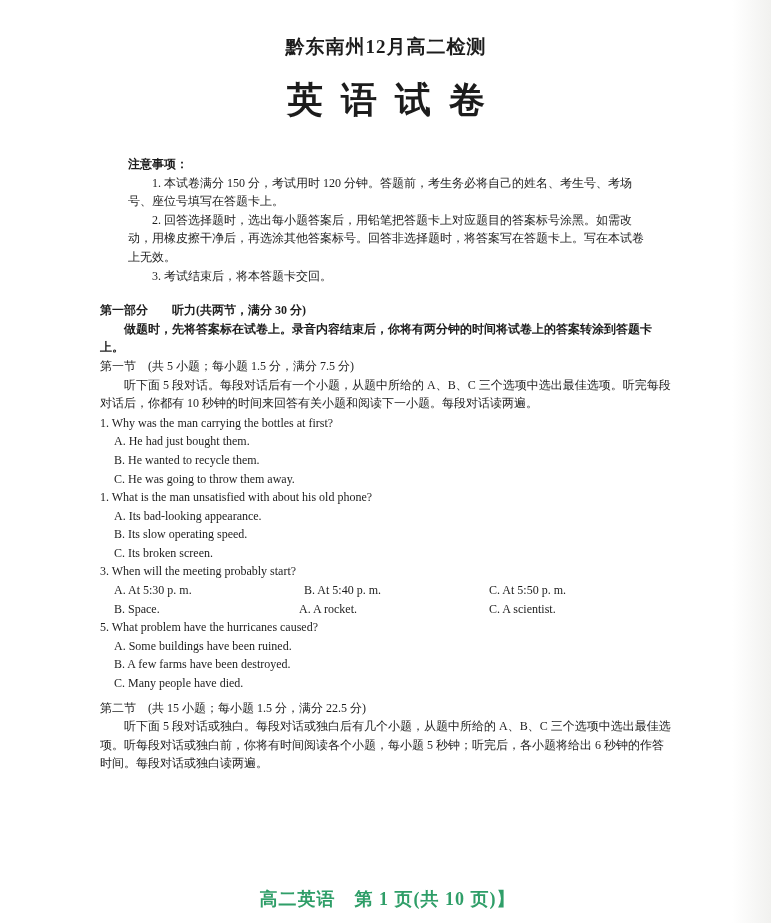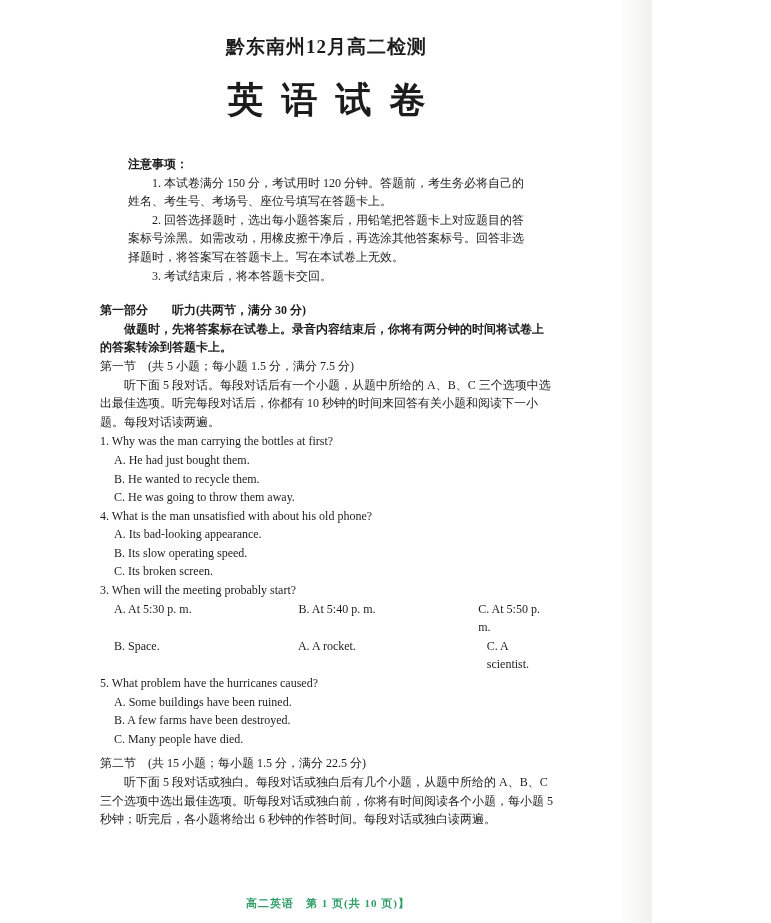--- a/index.html
+++ b/index.html
@@ -5,21 +5,21 @@
   * { margin: 0; padding: 0; box-sizing: border-box; }
   html, body { background: #ffffff; }
   body {
     width: 771px; height: 923px;
     font-family: "Liberation Serif", "DejaVu Serif", serif;
     color: #1c1c1c;
     overflow: hidden;
   }
   .sheet {
     position: relative;
-    width: 652px; height: 923px;
+    width: 771px; height: 923px;
     padding: 34px 99px 0 100px;
     background: linear-gradient(to right, #ffffff 95%, #f1f1ef 100%);
   }
   .header { text-align: center; }
   .title {
     font-size: 19px;
     font-weight: bold;
     letter-spacing: 1px;
   }
   .subtitle {
@@ -44,21 +44,21 @@
     padding-left: 14px;
   }
   .q-row .col { display: block; }
   .q-row .col-a { width: 190px; }
   .q-row .col-b { width: 185px; }
   .section2 { margin-top: 6px; }
   .page-footer {
     position: absolute;
     left: 4px; right: 0; bottom: 12px;
     text-align: center;
-    font-size: 11px;
+    font-size: 18px;
     font-weight: bold;
     letter-spacing: 1px;
   }
 </style>
 </head>
 <body>
 
 <div class="sheet">
 
   <div class="header">
@@ -83,21 +83,21 @@
     <div class="questions">
 
       <div class="question">
         <p>1. Why was the man carrying the bottles at first?</p>
         <p class="q-option">A. He had just bought them.</p>
         <p class="q-option">B. He wanted to recycle them.</p>
         <p class="q-option">C. He was going to throw them away.</p>
       </div>
 
       <div class="question">
-        <p>4. What is the man unsatisfied with about his old phone?</p>
+        <p>1. What is the man unsatisfied with about his old phone?</p>
         <p class="q-option">A. Its bad-looking appearance.</p>
         <p class="q-option">B. Its slow operating speed.</p>
         <p class="q-option">C. Its broken screen.</p>
       </div>
 
       <div class="question">
         <p>3. When will the meeting probably start?</p>
         <div class="q-row">
           <span class="col col-a">A. At 5:30 p. m.</span>
           <span class="col col-b">B. At 5:40 p. m.</span>

